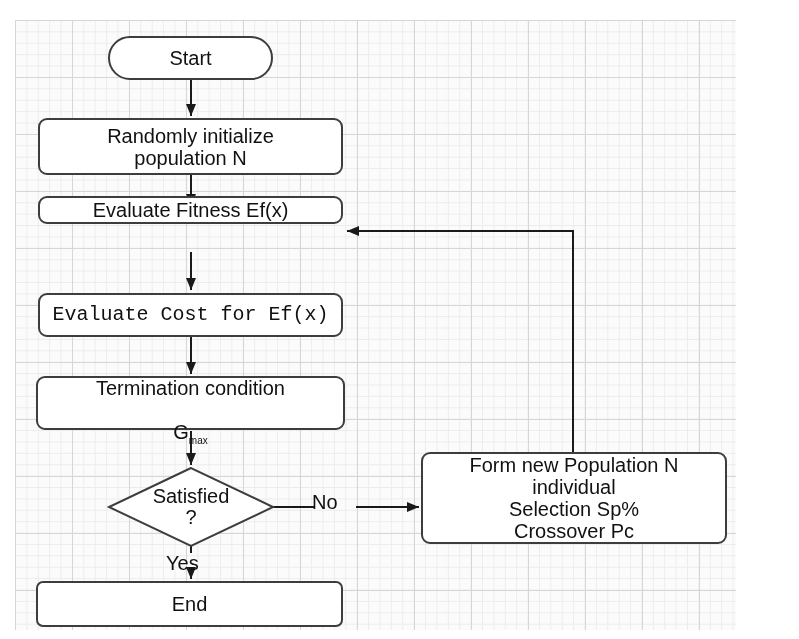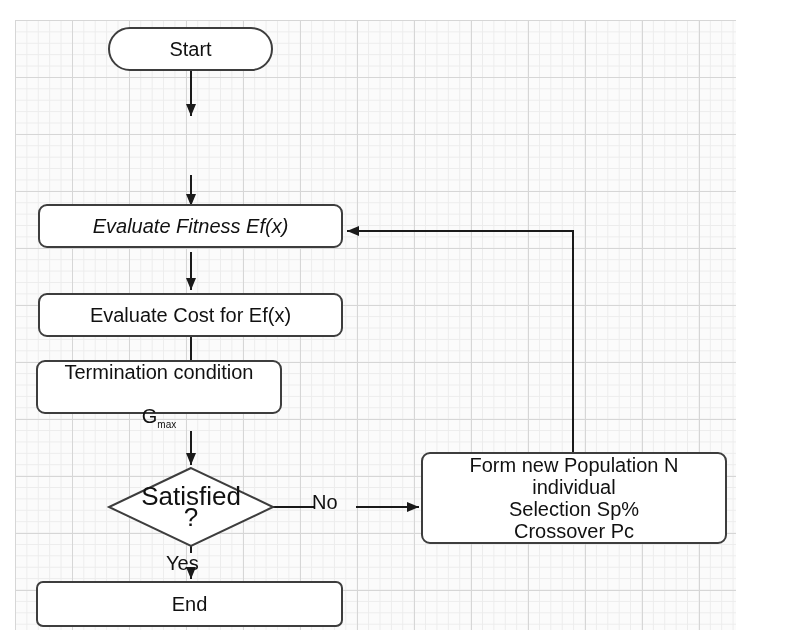--- a/index.html
+++ b/index.html
@@ -48,29 +48,29 @@
     border-radius: 9px;
     display: flex;
     align-items: center;
     justify-content: center;
     text-align: center;
     color: var(--text);
     font-size: 20px;
     line-height: 22px;
     white-space: pre-line;
   }
-  .stadium { border-radius: 22px; }
+  .stadium { border-radius: 22px; margin-top: 9px; }
   .diamond-label {
     position: absolute;
     display: flex;
     align-items: center;
     justify-content: center;
     text-align: center;
     color: var(--text);
-    font-size: 26px;
+    font-size: 20px;
     line-height: 21px;
     white-space: pre-line;
   }
   .edge-label {
     position: absolute;
     color: var(--text);
     font-size: 20px;
   }
   sub { font-size: 10px; }
 </style>
@@ -102,30 +102,34 @@
 
     <path class="edge" d="M573,452 L573,231 L347,231" marker-end="url(#arrow)"></path>
 
     <polygon class="shape" points="191,468 109,507 191,546 273,507"></polygon>
   </svg>
 
   <div class="node stadium" style="left:108px; top:27px; width:165px; height:44px;">
     <span>Start</span>
   </div>
 
+  <div class="node" style="left:38px; top:118px; width:305px; height:57px;">
+    <span>Randomly initialize
+population N</span>
+  </div>
 
-  <div class="node" style="left:38px; top:204px; width:305px; height:44px;font-style:italic;">
+  <div class="node" style="left:38px; top:196px; width:305px; height:28px;">
     <span>Evaluate Fitness Ef(x)</span>
   </div>
 
-  <div class="node" style="left:38px; top:293px; width:305px; height:44px;">
+  <div class="node" style="left:38px; top:293px; width:305px; height:44px;font-family:Liberation Mono, monospace;">
     <span>Evaluate Cost for Ef(x)</span>
   </div>
 
-  <div class="node" style="left:36px; top:360px; width:246px; height:54px;">
+  <div class="node" style="left:36px; top:376px; width:309px; height:54px;">
     <div>
       <span>Termination condition</span><br>
       <span><span>G</span><sub>max</sub></span>
     </div>
   </div>
 
   <div class="diamond-label" style="left:109px; top:468px; width:164px; height:78px;">Satisfied
 ?</div>
 
   <div class="edge-label" style="left:166px; top:552px; width:50px;">Yes</div>

